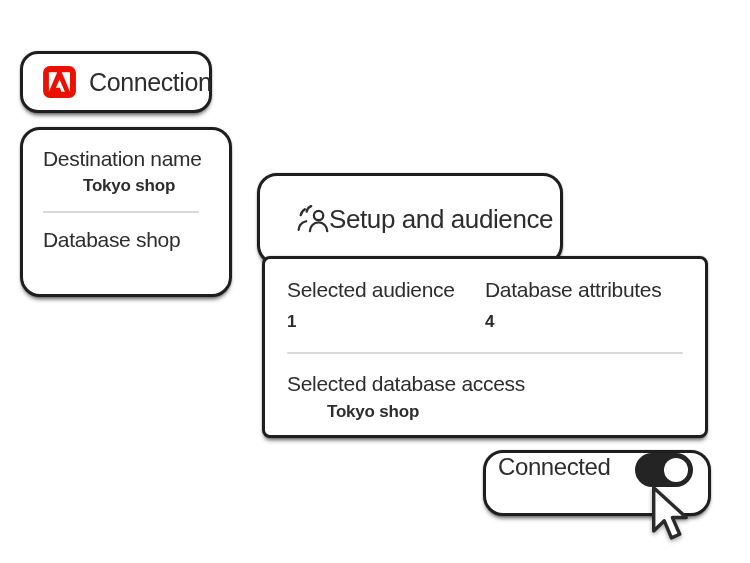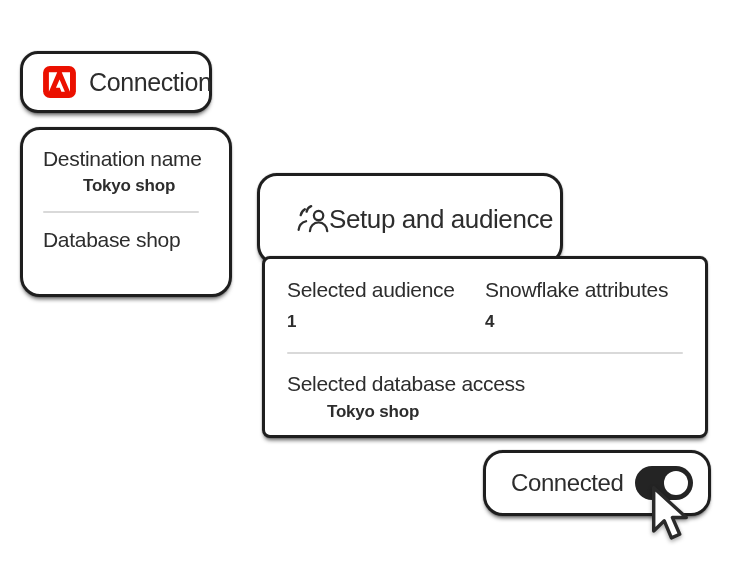--- a/index.html
+++ b/index.html
@@ -49,22 +49,22 @@
     left:262px;top:256px;width:446px;height:182px;border-radius:8px;
     padding:18px 22px 0 22px;
   }
   .stats-row{display:flex;}
   .stat-col{width:204px;}
   .stat-value{font-size:17px;font-weight:600;margin-top:9px;}
   .card-summary .divider{margin:20px 0 17px 0;}
   
   .card-status{
     left:483px;top:450px;width:228px;height:66px;border-radius:20px;
-    display:flex;align-items:center;justify-content:space-between;
-    padding:0 15px 0 25px;
+    display:flex;align-items:flex-start;justify-content:space-between;
+    padding:0 15px 0 12px;
   }
   .status-label{font-size:24px;letter-spacing:-0.4px;}
   .toggle{
     position:relative;width:58px;height:34px;border-radius:17px;
     background:var(--toggle);flex:0 0 auto;cursor:pointer;
   }
   .toggle .knob{
     position:absolute;top:5px;right:5px;width:24px;height:24px;
     border-radius:50%;background:#fff;
   }
@@ -106,21 +106,21 @@
     <div class="card-title">Setup and audience</div>
   </div>
 
   <div class="card card-summary">
     <div class="stats-row">
       <div class="stat-col">
         <div class="field-label">Selected audience</div>
         <div class="stat-value">1</div>
       </div>
       <div class="stat-col">
-        <div class="field-label">Snowflake attributes</div>
+        <div class="field-label">Database attributes</div>
         <div class="stat-value">4</div>
       </div>
     </div>
     <div class="divider"></div>
     <div class="field-label">Selected database access</div>
     <div class="field-value">Tokyo shop</div>
   </div>
 
   <div class="card card-status">
     <div class="status-label">Connected</div>

